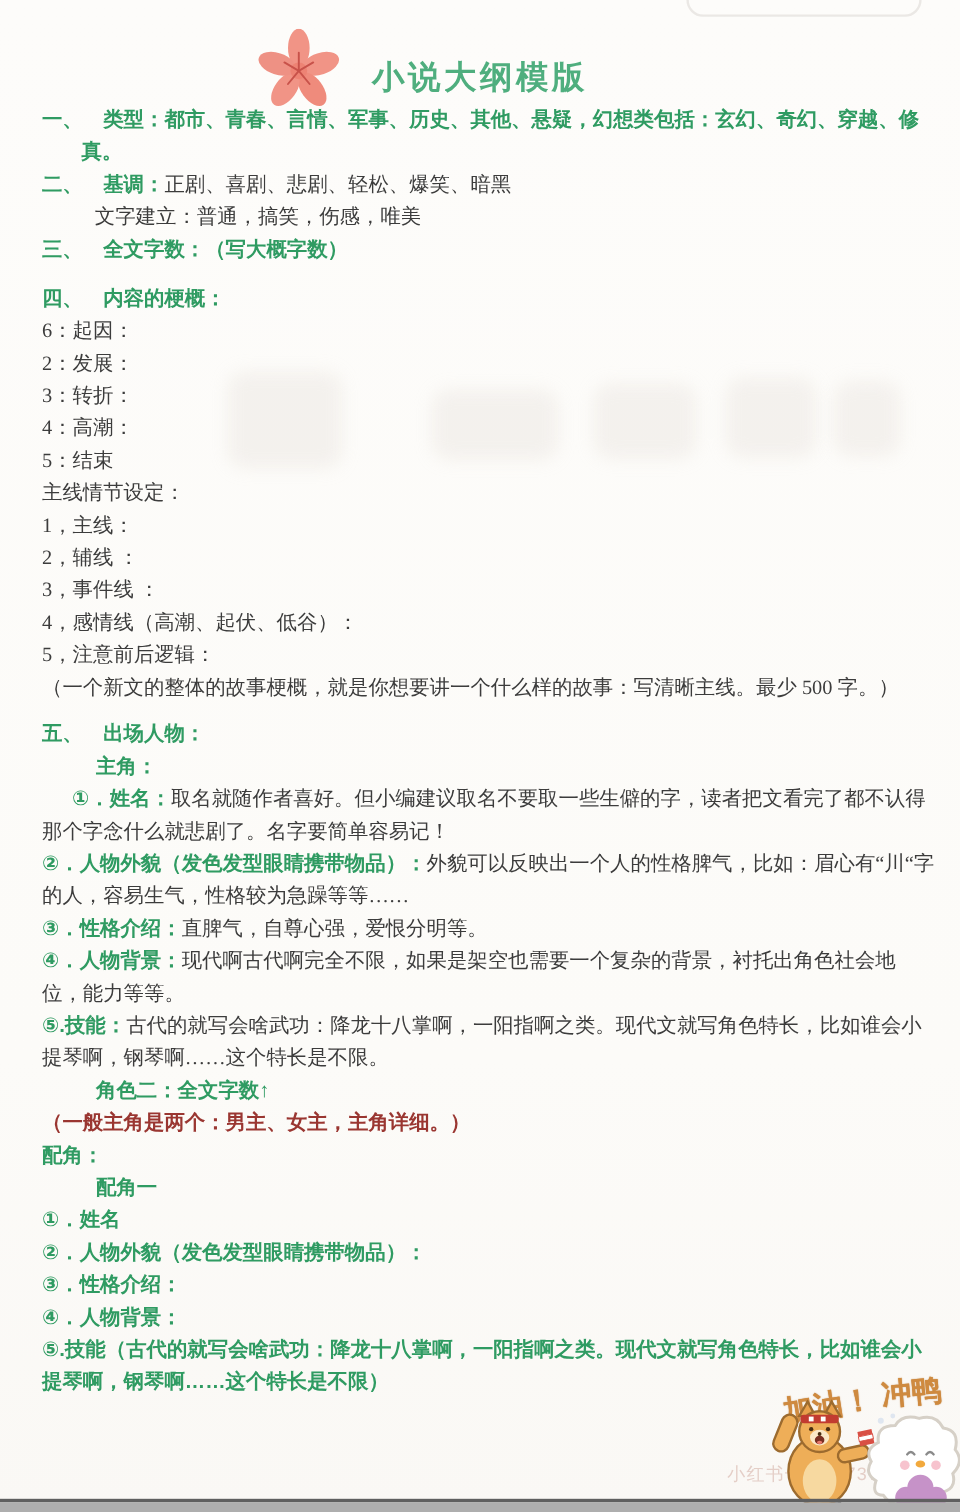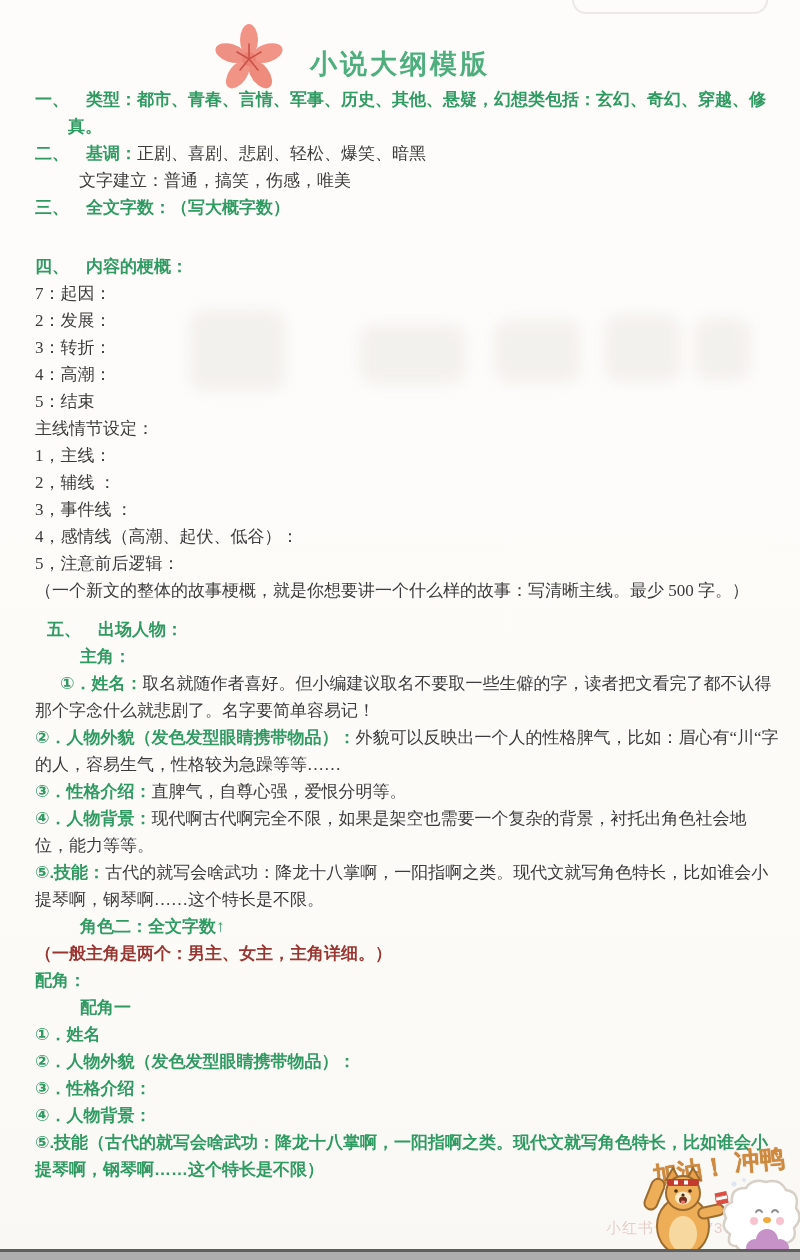--- a/index.html
+++ b/index.html
@@ -21,22 +21,22 @@
   
   #doc{position:absolute;top:86px;left:35px;width:745px;}
   .ln{margin:0;font-size:17px;line-height:27px;color:#3c3c3c;}
   .seg-b{color:#3c3c3c;}
   .seg-g{color:#2f9b62;font-weight:700;font-family:"Liberation Sans","DejaVu Sans",sans-serif;}
   .seg-r{color:#9a3631;font-weight:700;font-family:"Liberation Sans","DejaVu Sans",sans-serif;}
   .hang{padding-left:33px;text-indent:-33px;}
   .ind1{margin-left:44px;}
   .ind2{margin-left:45px;}
   .pind{text-indent:25px;}
-  .gap{margin-top:32px;}
-  .gap2{margin-top:12px;margin-left:12px;}
+  .gap{margin-top:14px;}
+  .gap2{margin-top:12px;}
   
   .mid-wm{position:absolute;top:300px;left:190px;width:560px;height:100px;pointer-events:none;}
   .wm-blob{position:absolute;background:rgba(213,203,197,.22);filter:blur(7px);border-radius:14px;}
   
   .xhs-wm{position:absolute;left:606px;top:1219px;font-size:15px;letter-spacing:1px;
     color:rgba(214,178,168,.6);font-family:"Liberation Sans","DejaVu Sans",sans-serif;z-index:1;}
   
   .sticker{position:absolute;left:630px;top:1140px;width:170px;height:118px;z-index:2;}
   .cheer-text{position:absolute;top:10px;left:22px;transform:rotate(-9deg);white-space:nowrap;
     font-family:"Liberation Sans","DejaVu Sans",sans-serif;font-weight:700;font-size:25px;color:#cf8a3f;
@@ -83,21 +83,21 @@
     <div class="wm-blob" style="left:415px;top:15px;width:75px;height:66px;"></div>
     <div class="wm-blob" style="left:505px;top:18px;width:55px;height:62px;"></div>
   </div>
 
   <div id="doc">
       <p class="ln hang"><span class="seg-g">一、　类型：都市、青春、言情、军事、历史、其他、悬疑，幻想类包括：玄幻、奇幻、穿越、修真。</span></p>
       <p class="ln "><span class="seg-g">二、　基调：</span><span class="seg-b">正剧、喜剧、悲剧、轻松、爆笑、暗黑</span></p>
       <p class="ln ind1"><span class="seg-b">文字建立：普通，搞笑，伤感，唯美</span></p>
       <p class="ln "><span class="seg-g">三、　全文字数：（写大概字数）</span></p>
       <p class="ln gap"><span class="seg-g">四、　内容的梗概：</span></p>
-      <p class="ln "><span class="seg-b">7：起因：</span></p>
+      <p class="ln "><span class="seg-b">6：起因：</span></p>
       <p class="ln "><span class="seg-b">2：发展：</span></p>
       <p class="ln "><span class="seg-b">3：转折：</span></p>
       <p class="ln "><span class="seg-b">4：高潮：</span></p>
       <p class="ln "><span class="seg-b">5：结束</span></p>
       <p class="ln "><span class="seg-b">主线情节设定：</span></p>
       <p class="ln "><span class="seg-b">1，主线：</span></p>
       <p class="ln "><span class="seg-b">2，辅线 ：</span></p>
       <p class="ln "><span class="seg-b">3，事件线 ：</span></p>
       <p class="ln "><span class="seg-b">4，感情线（高潮、起伏、低谷）：</span></p>
       <p class="ln "><span class="seg-b">5，注意前后逻辑：</span></p>

